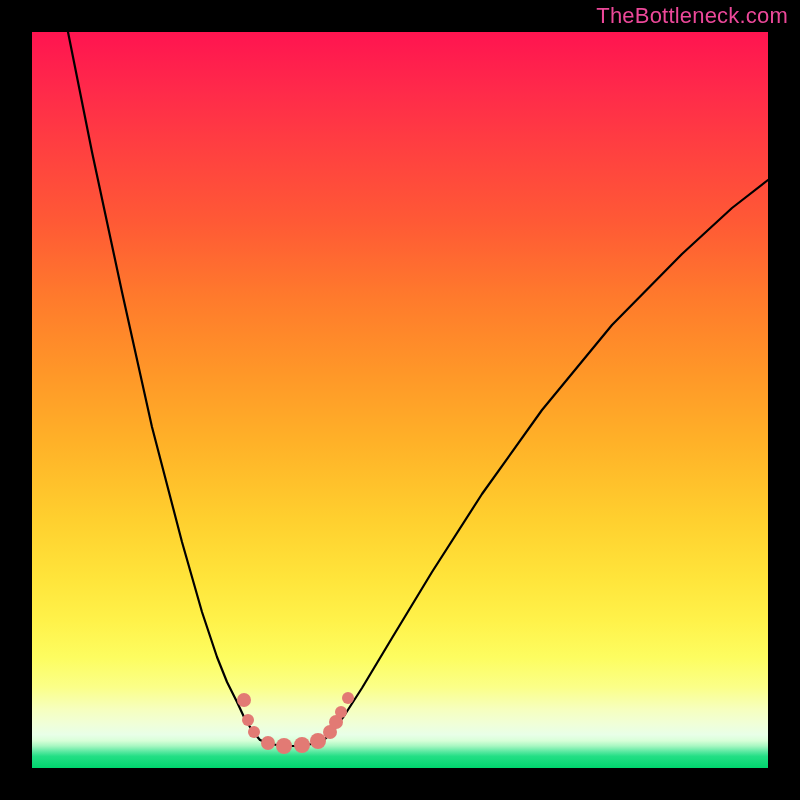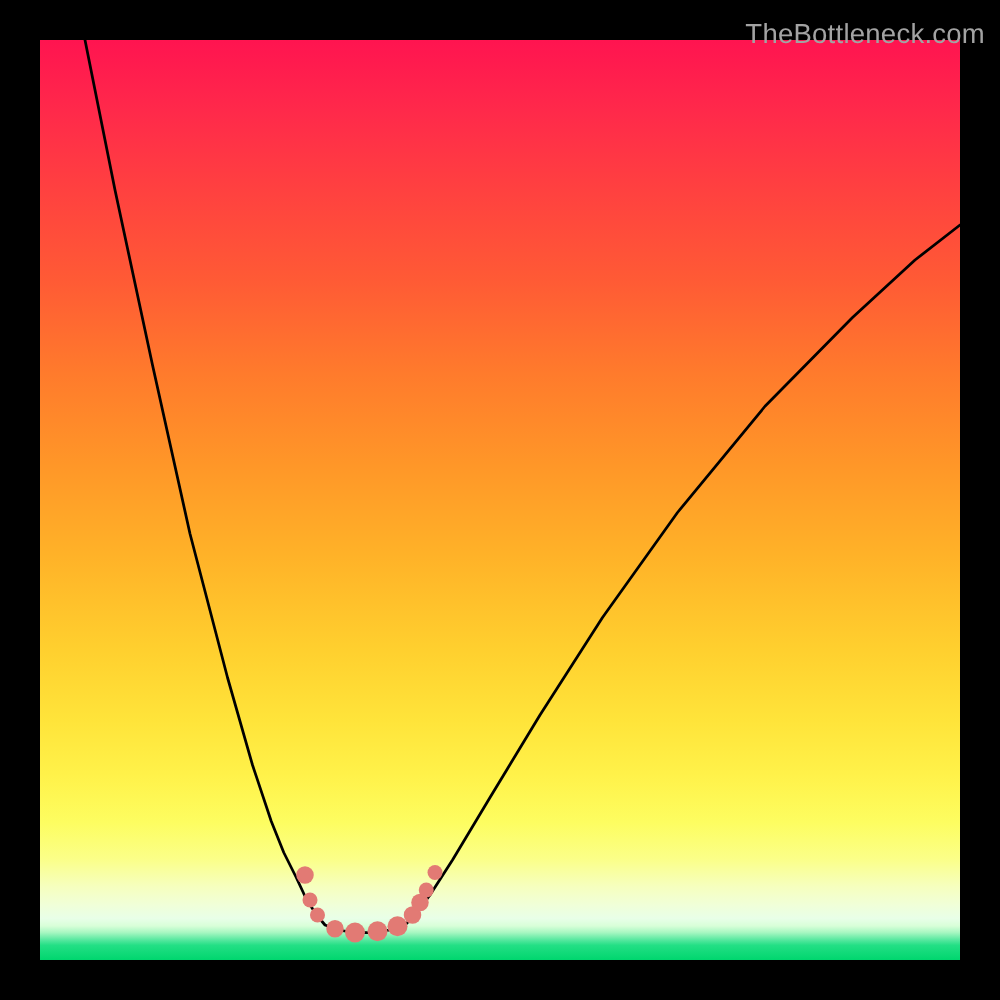--- a/index.html
+++ b/index.html
@@ -11,23 +11,23 @@
     overflow: hidden;
     font-family: Arial, Helvetica, sans-serif;
   }
   .stage {
     position: relative;
     width: 800px;
     height: 800px;
   }
   .watermark {
     position: absolute;
-    top: 14px;
+    top: 3px;
     right: 12px;
-    color: #a3a3a3;
+    color: #ec4899;
     font-size: 22px;
     font-weight: 500;
     letter-spacing: 0.2px;
     z-index: 10;
     user-select: none;
   }
   .plot {
     position: absolute;
     left: 32px;
     top: 32px;

